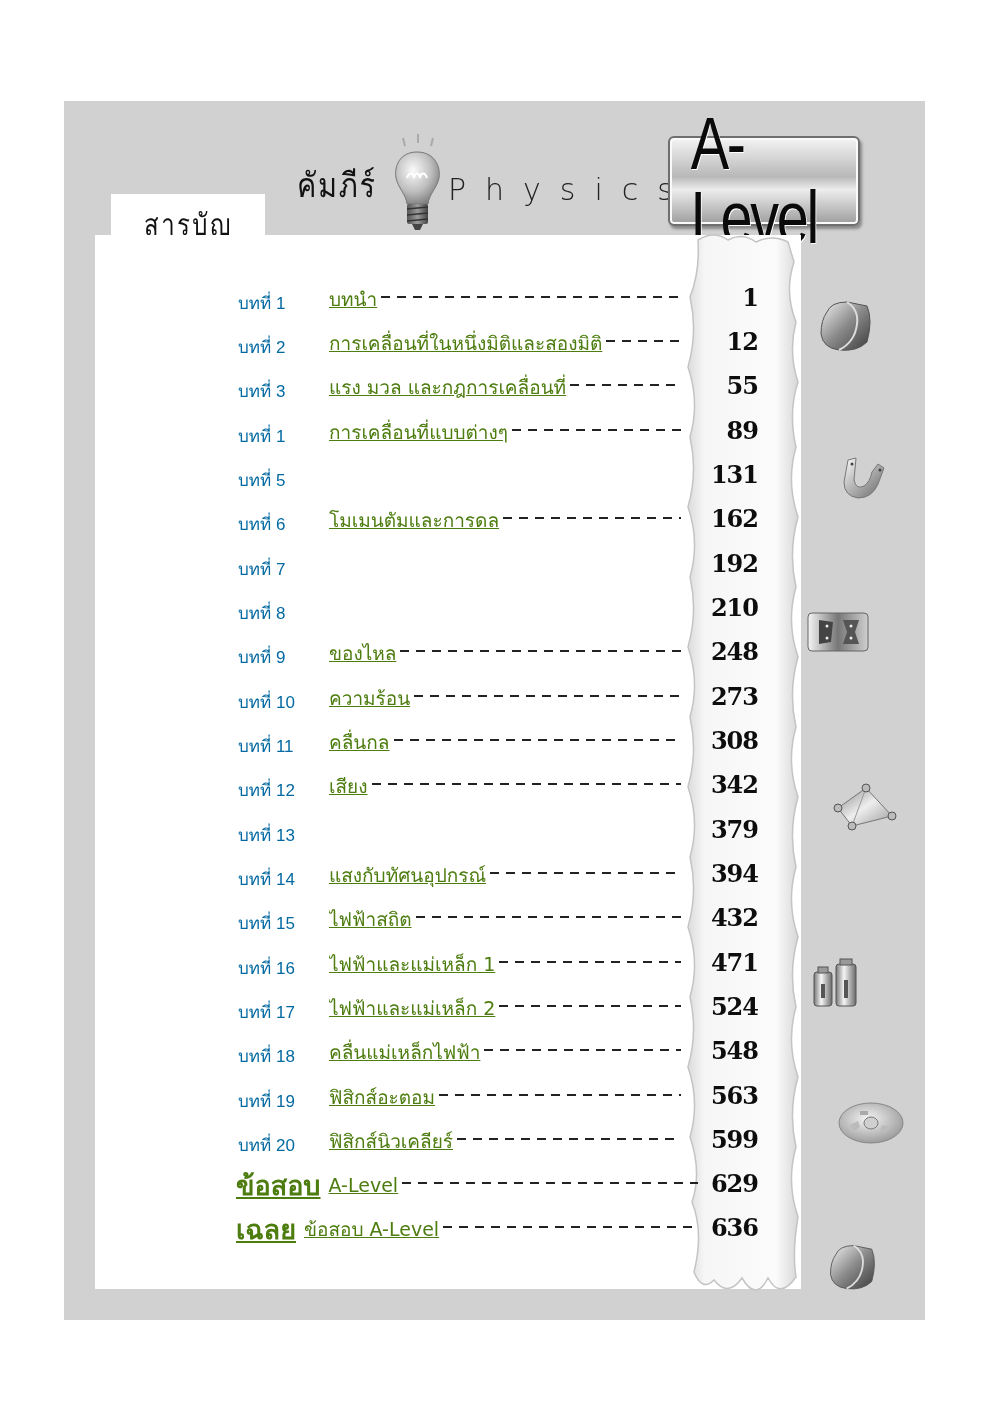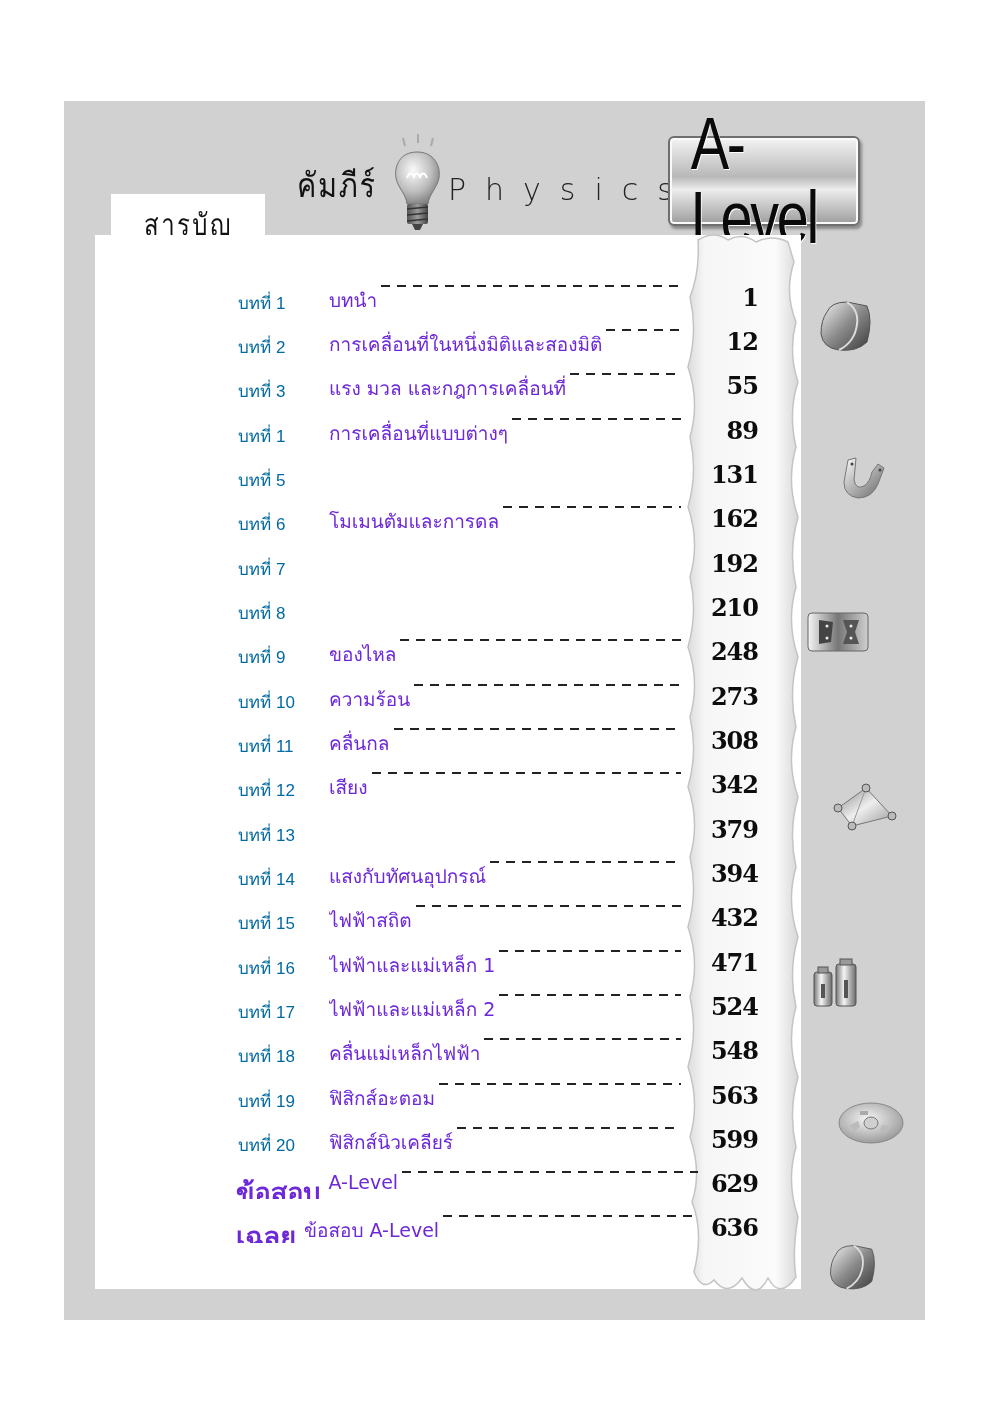--- a/index.html
+++ b/index.html
@@ -54,23 +54,24 @@
   .toc { position: absolute; left: 0; top: 0; width: 992px; }
   .toc-row {
     position: absolute; left: 0; width: 992px; height: 40px;
   }
   .ch-label {
     position: absolute; left: 238px; top: 6px;
     font-family: "Liberation Sans", sans-serif; font-size: 17px; color: #0369a1;
   }
   .ch-title {
     position: absolute; left: 329px; top: 2px; width: 352px;
-    display: flex; align-items: flex-start; white-space: nowrap; overflow: hidden;
-    font-family: "DejaVu Sans", sans-serif; font-size: 19px; color: #6d28d9;
+    display: flex; align-items: center; white-space: nowrap; overflow: hidden;
+    font-family: "DejaVu Sans", sans-serif; font-size: 19px; color: #4d7c0f;
     height: 28px;
+    text-decoration: underline;
   }
   .ch-title .t { flex: 0 0 auto; padding-right: 4px; transform-origin: left bottom; }
   .ch-title .dots {
     flex: 1 1 auto; height: 2px; margin-bottom: 5px;
     background: repeating-linear-gradient(90deg, #222 0 9px, transparent 9px 16px);
   }
   .page-num {
     position: absolute; right: 234px; top: 0px;
     font-family: "DejaVu Serif", serif; font-weight: bold; font-size: 24px;
     color: #0d0d0d; letter-spacing: -1px;

